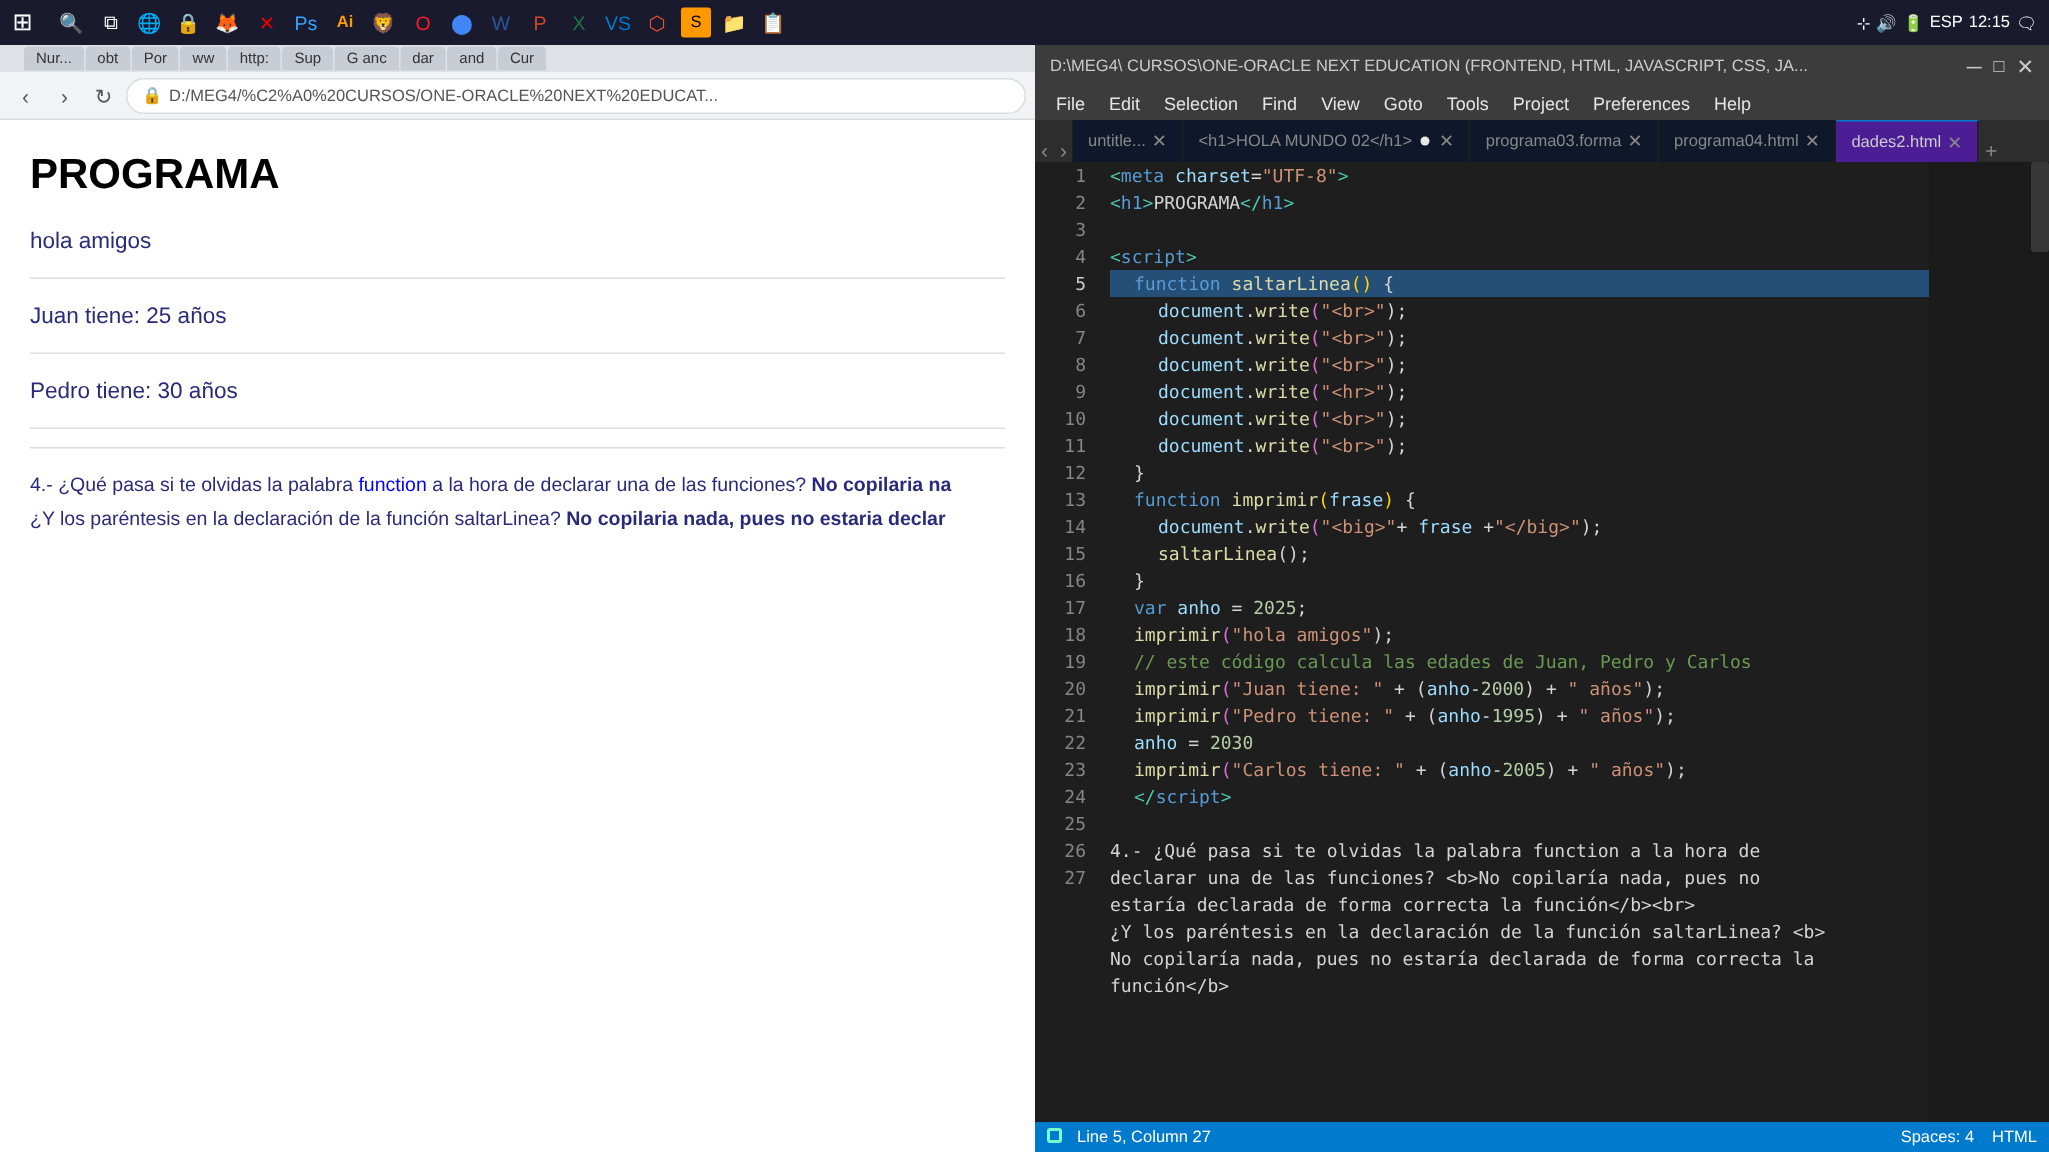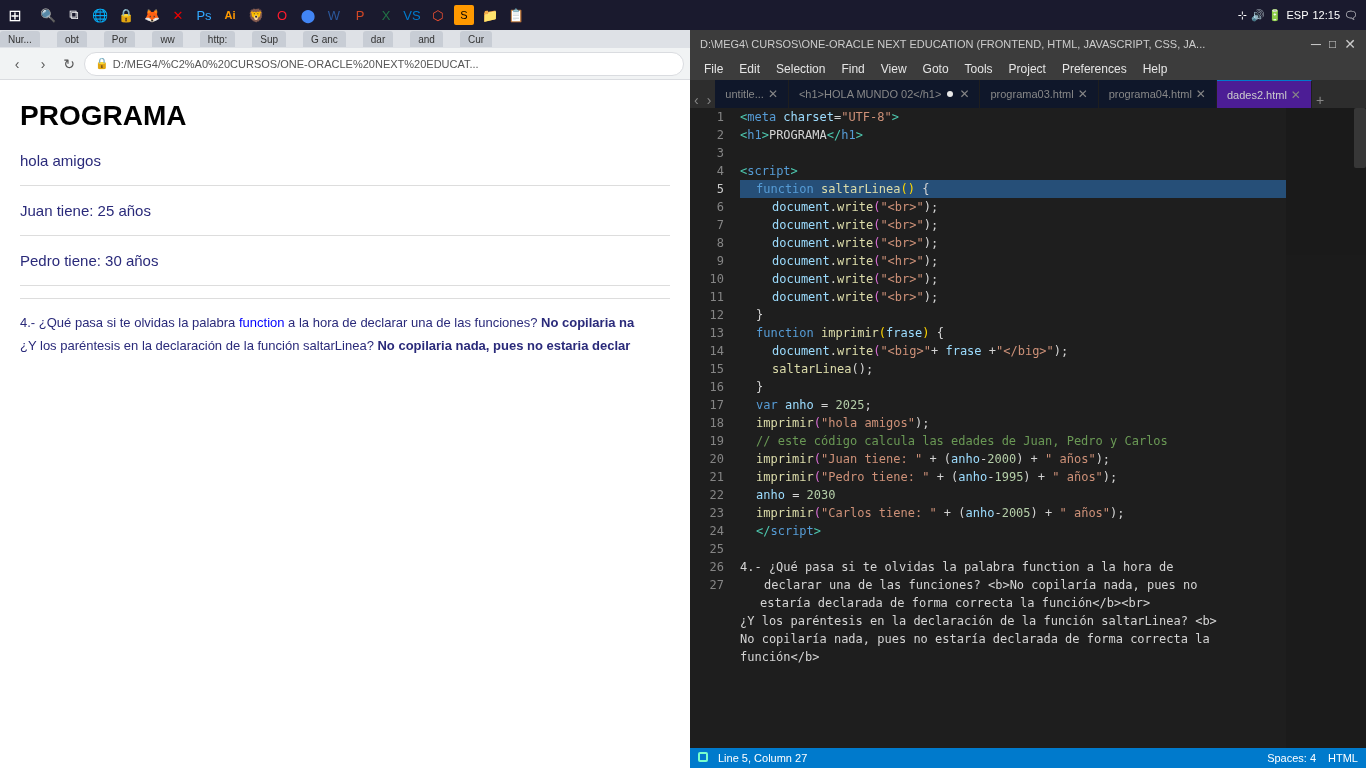--- a/index.html
+++ b/index.html
@@ -11,21 +11,21 @@
       background: #1a1a2e; display: flex; align-items: center; z-index: 100;
     }
     .taskbar-start { width: 30px; height: 30px; display: flex; align-items: center; justify-content: center; color: white; font-size: 16px; }
     .taskbar-icons { display: flex; align-items: center; gap: 6px; padding: 0 8px; flex: 1; }
     .taskbar-icon { width: 20px; height: 20px; display: flex; align-items: center; justify-content: center; font-size: 13px; color: white; }
     .taskbar-right { display: flex; align-items: center; gap: 4px; padding: 0 8px; font-size: 11px; color: white; }
 
     
     .browser-tabs { 
       position: absolute; top: 30px; left: 0; width: 690px; height: 18px; 
-      background: #dee1e6; display: flex; align-items: center; padding: 0 0; gap: 17px;
+      background: #dee1e6; display: flex; align-items: center; padding: 0 16px; gap: 1px;
       overflow: hidden;
     }
     .browser-tab {
       height: 16px; padding: 0 8px; background: #c8cdd5; border-radius: 3px 3px 0 0;
       font-size: 10px; display: flex; align-items: center; white-space: nowrap; overflow: hidden;
       max-width: 100px; color: #333;
     }
 
     
     .browser-chrome {
@@ -257,21 +257,21 @@
     <div class="vscode-tab">
       <span>untitle...</span>
       <span class="tab-close">✕</span>
     </div>
     <div class="vscode-tab">
       <span>&lt;h1&gt;HOLA MUNDO 02&lt;/h1&gt;</span>
       <span style="width:6px; height:6px; background:#e8e8e8; border-radius:50%; display:inline-block; margin:0 2px;"></span>
       <span class="tab-close">✕</span>
     </div>
     <div class="vscode-tab">
-      <span>programa03.html</span>
+      <span>programa03.forma</span>
       <span class="tab-close">✕</span>
     </div>
     <div class="vscode-tab">
       <span>programa04.html</span>
       <span class="tab-close">✕</span>
     </div>
     <div class="vscode-tab active">
       <span>dades2.html</span>
       <span class="tab-close">✕</span>
     </div>
@@ -354,22 +354,22 @@
 
       <div class="code-line"><span style="display:inline-block; width:16px;"></span><span class="var-col">anho</span><span class="op"> = </span><span class="num">2030</span></div>
 
       <div class="code-line"><span style="display:inline-block; width:16px;"></span><span class="fn2">imprimir</span><span class="bracket2">(</span><span class="str">"Carlos tiene: "</span><span class="op"> + (</span><span class="var-col">anho</span><span class="op">-</span><span class="num">2005</span><span class="op">) + </span><span class="str">" años"</span><span class="punct">);</span></div>
 
       <div class="code-line"><span style="display:inline-block; width:16px;"></span><span class="tag">&lt;/</span><span class="kw">script</span><span class="tag">&gt;</span></div>
 
       <div class="code-line"></div>
 
       <div class="code-line" style="white-space: pre-wrap; height: auto; min-height: 18px; line-height: 18px;"><span class="text-white">4.- ¿Qué pasa si te olvidas la palabra function a la hora de</span></div>
-      <div class="code-line" style="white-space: pre-wrap; margin-left: 24px;"><span class="text-white">declarar una de las funciones? &lt;b&gt;No copilaría nada, pues no</span></div>
-      <div class="code-line" style="white-space: pre-wrap; margin-left: 20px;"><span class="text-white">estaría declarada de forma correcta la función&lt;/b&gt;&lt;br&gt;</span></div>
+      <div class="code-line" style="white-space: pre-wrap;"><span class="text-white">declarar una de las funciones? &lt;b&gt;No copilaría nada, pues no</span></div>
+      <div class="code-line" style="white-space: pre-wrap;"><span class="text-white">estaría declarada de forma correcta la función&lt;/b&gt;&lt;br&gt;</span></div>
 
       <div class="code-line" style="white-space: pre-wrap;"><span class="text-white">¿Y los paréntesis en la declaración de la función saltarLinea? &lt;b&gt;</span></div>
       <div class="code-line" style="white-space: pre-wrap;"><span class="text-white">No copilaría nada, pues no estaría declarada de forma correcta la</span></div>
       <div class="code-line" style="white-space: pre-wrap;"><span class="text-white">función&lt;/b&gt;</span></div>
     </div>
 
     <div class="minimap" style="background:#1a1a1a; opacity:0.8;">
       <div style="width:80px; height:100%; position:relative; overflow:hidden;">
         <div style="position:absolute; top:0; right:0; width:12px; height:60px; background:#3e3e3e; border-radius:2px;"></div>
       </div>

